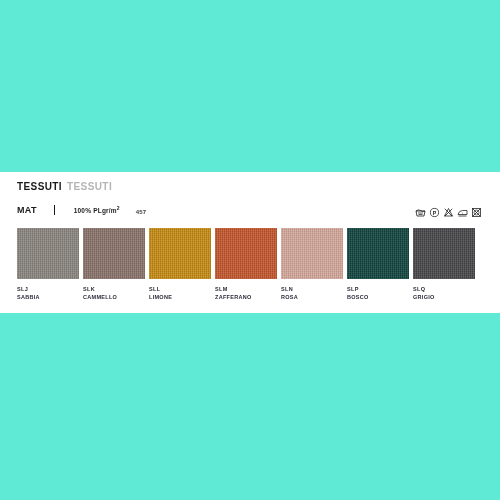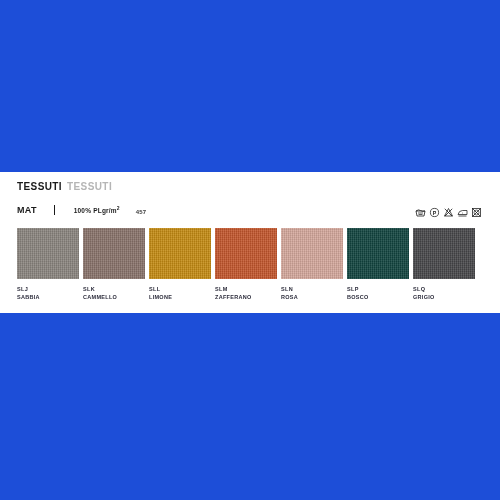--- a/index.html
+++ b/index.html
@@ -145,21 +145,21 @@
     font-size: 5.5px;
     font-weight: bold;
     letter-spacing: 0.3px;
     color: #2b2b3a;
     line-height: 1.4;
   }
 </style>
 </head>
 <body>
 
-<div id="page" style="background: #1d4ed8;">
+<div id="page" style="background: #5eead4;">
 
   <div id="card" style="background: rgb(255, 255, 255);">
 
     <div class="title-row">
       <span class="title-main">TESSUTI</span>
       <span class="title-sub">TESSUTI</span>
     </div>
 
     <div class="spec-row">
       <span class="spec-code">MAT</span>

